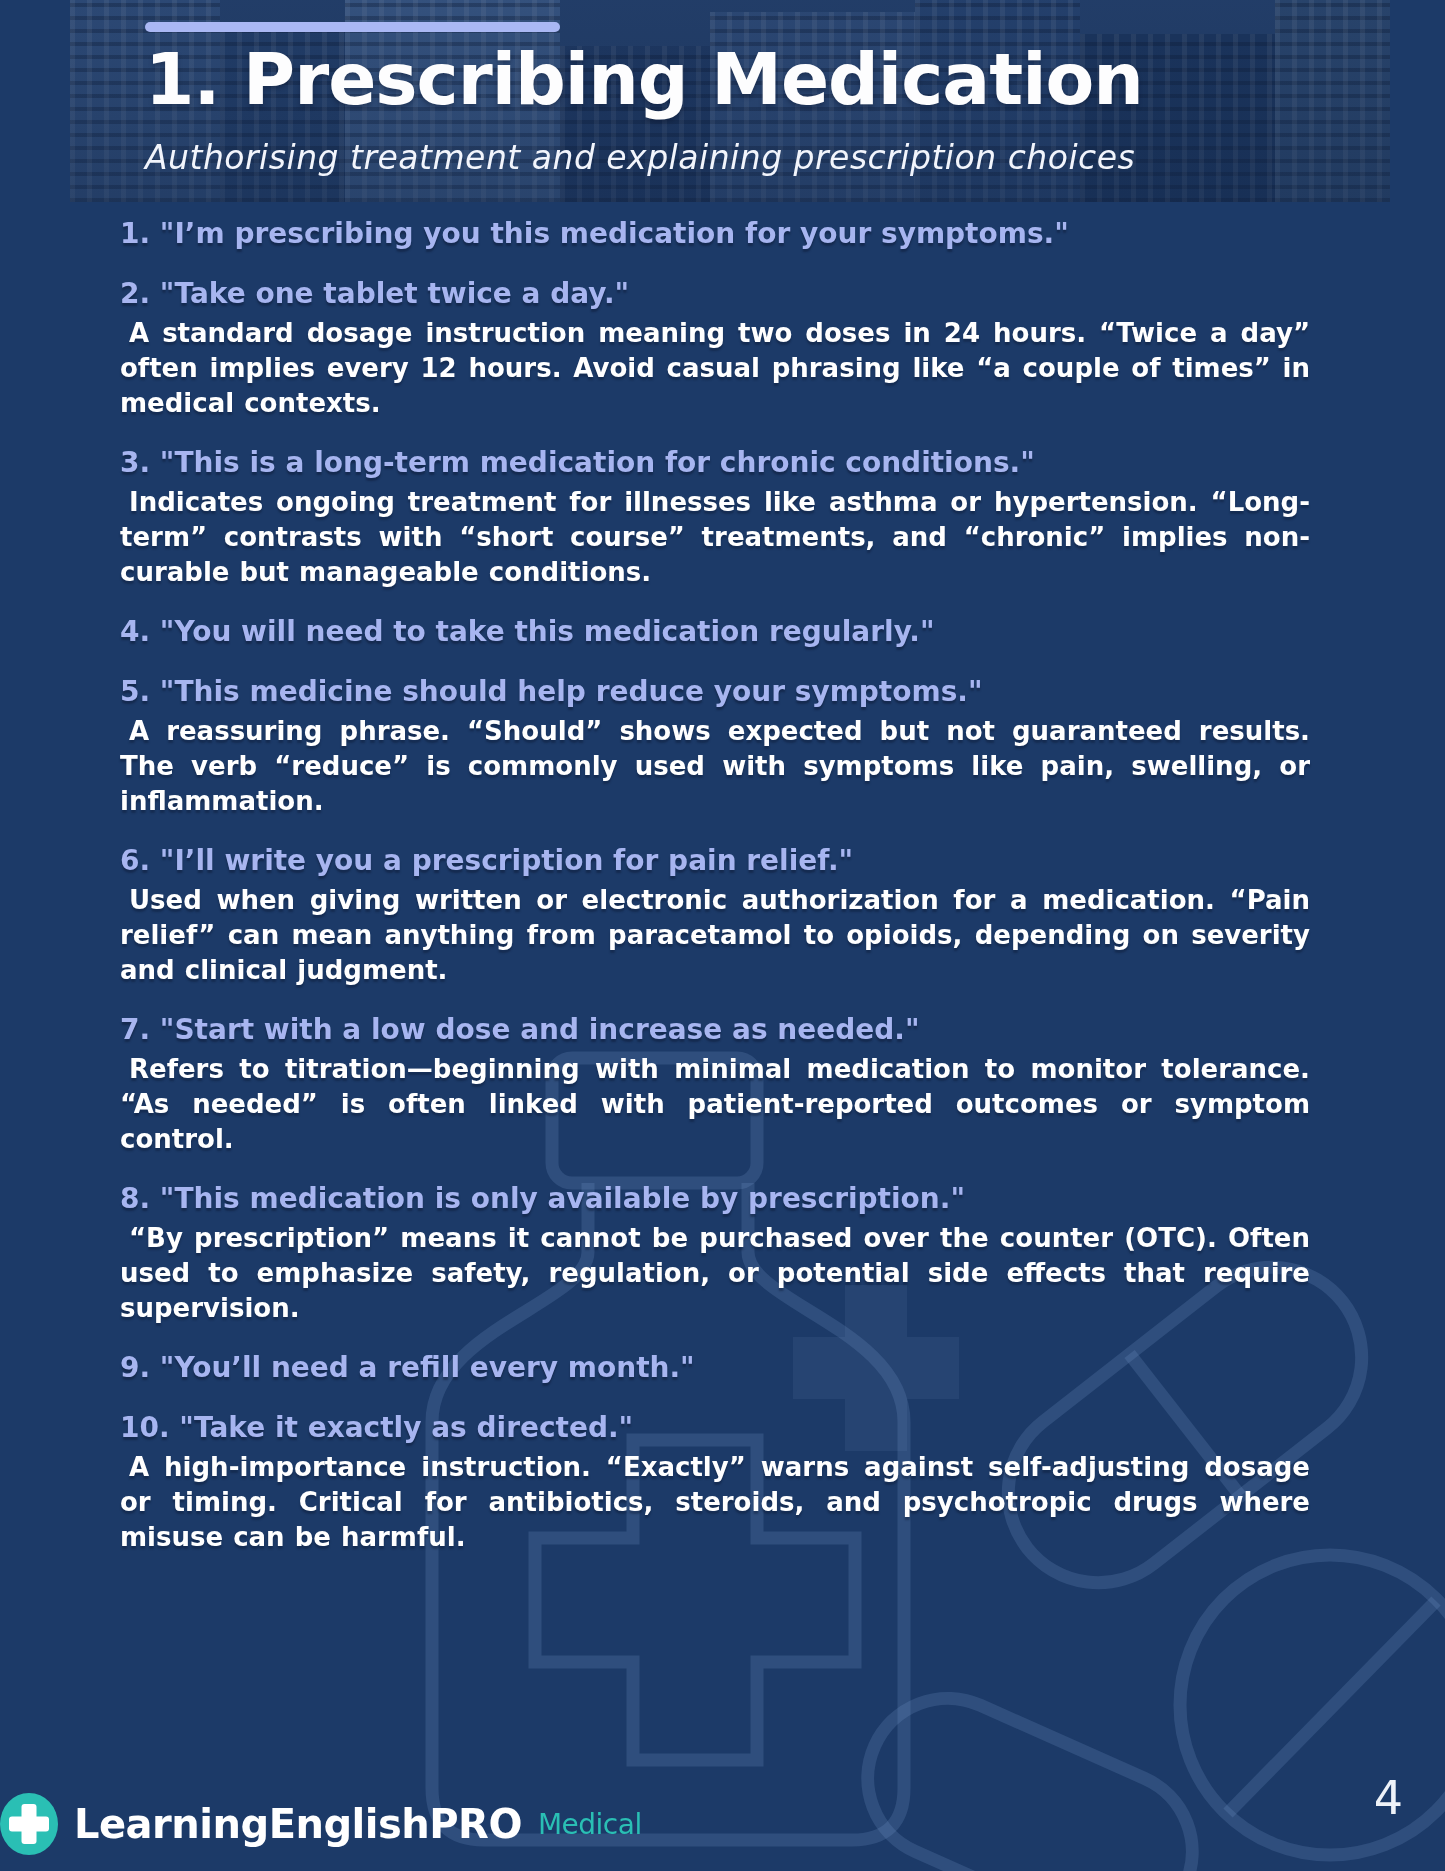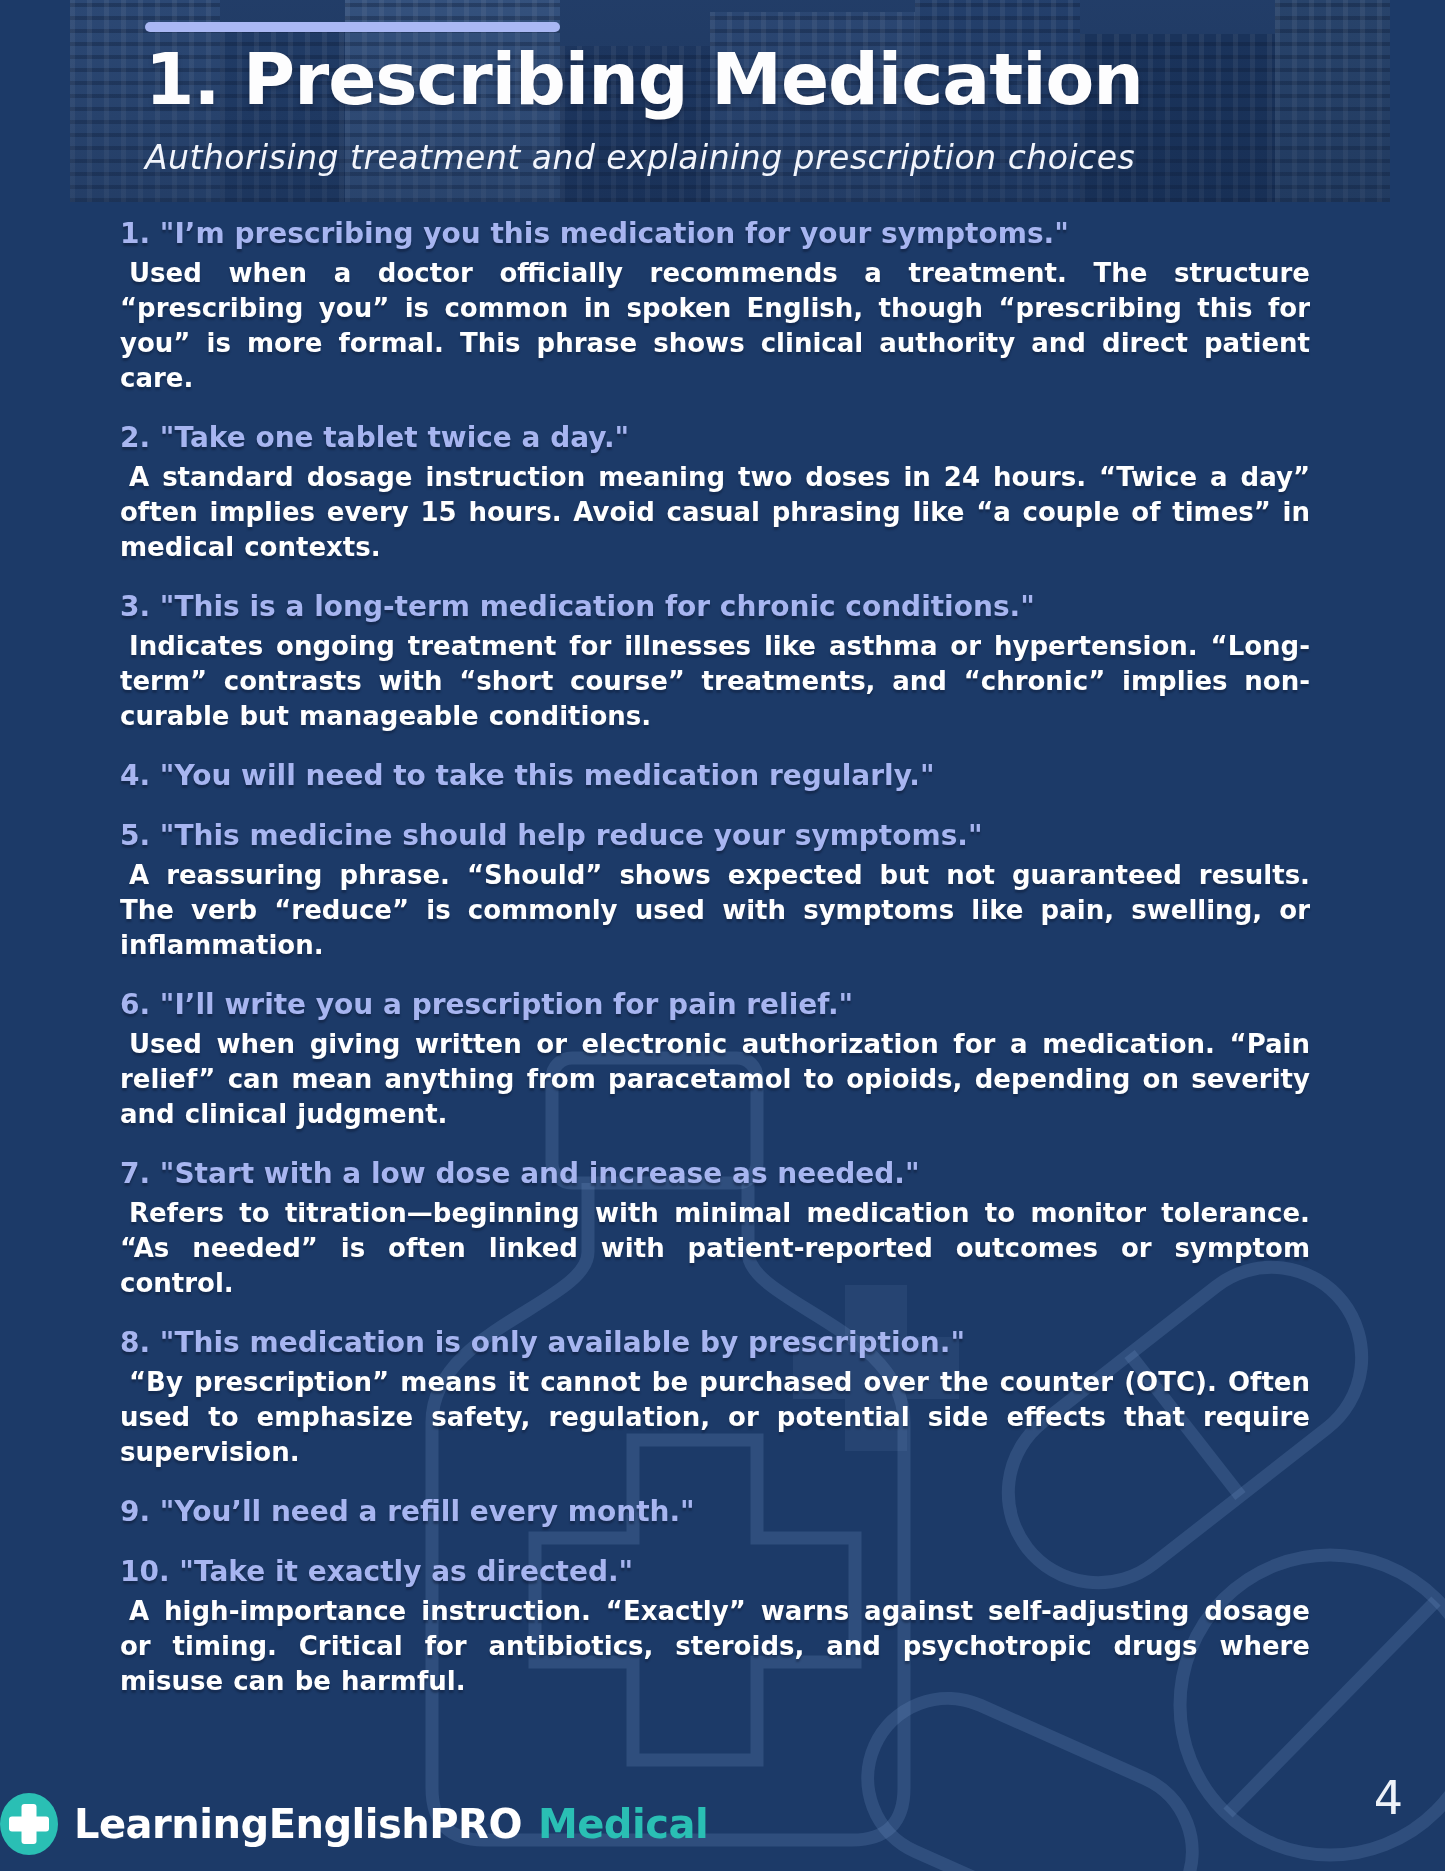--- a/index.html
+++ b/index.html
@@ -64,21 +64,21 @@
     text-align:justify; text-indent:9px; text-shadow:0 3px 2px rgba(10,22,48,0.40);
     word-spacing:1px;
   }
   
   .footer{
     position:absolute; left:0; right:0; bottom:16px; z-index:2;
     display:flex; align-items:center; justify-content:flex-start; gap:16px;
   }
   .plus-badge{width:58px; height:62px; display:inline-block;}
   .brand{font-size:40px; font-weight:800; color:#ffffff; letter-spacing:-0.5px;}
-  .brand-suffix{font-size:40px; font-weight:700; color:var(--teal); letter-spacing:-0.5px;}
+  .brand-suffix{font-size:28px; font-weight:400; color:var(--teal); letter-spacing:-0.5px;}
   .page-number{
     position:absolute; right:42px; bottom:46px; z-index:2;
     font-size:46px; font-weight:400; color:#eef2f8;
   }
 </style>
 </head>
 <body>
 
 <div class="page">
 
@@ -119,25 +119,24 @@
     <div class="header-content">
       <div class="accent-bar"></div>
       <h1 class="page-title">1. Prescribing Medication</h1>
       <p class="page-subtitle">Authorising treatment and explaining prescription choices</p>
     </div>
   </header>
 
   <main class="phrase-list">
     <section class="phrase">
       <h2>1. "I’m prescribing you this medication for your symptoms."</h2>
-      <p>Used when a doctor officially recommends a treatment. The structure “prescribing you” is common in spoken English, though “prescribing this for you” is more formal. This phrase shows clinical authority and direct patient care.</p>
     </section>
     <section class="phrase">
       <h2>2. "Take one tablet twice a day."</h2>
-      <p>A standard dosage instruction meaning two doses in 24 hours. “Twice a day” often implies every 15 hours. Avoid casual phrasing like “a couple of times” in medical contexts.</p>
+      <p>A standard dosage instruction meaning two doses in 24 hours. “Twice a day” often implies every 12 hours. Avoid casual phrasing like “a couple of times” in medical contexts.</p>
     </section>
     <section class="phrase">
       <h2>3. "This is a long-term medication for chronic conditions."</h2>
       <p>Indicates ongoing treatment for illnesses like asthma or hypertension. “Long-term” contrasts with “short course” treatments, and “chronic” implies non-curable but manageable conditions.</p>
     </section>
     <section class="phrase">
       <h2>4. "You will need to take this medication regularly."</h2>
     </section>
     <section class="phrase">
       <h2>5. "This medicine should help reduce your symptoms."</h2>

